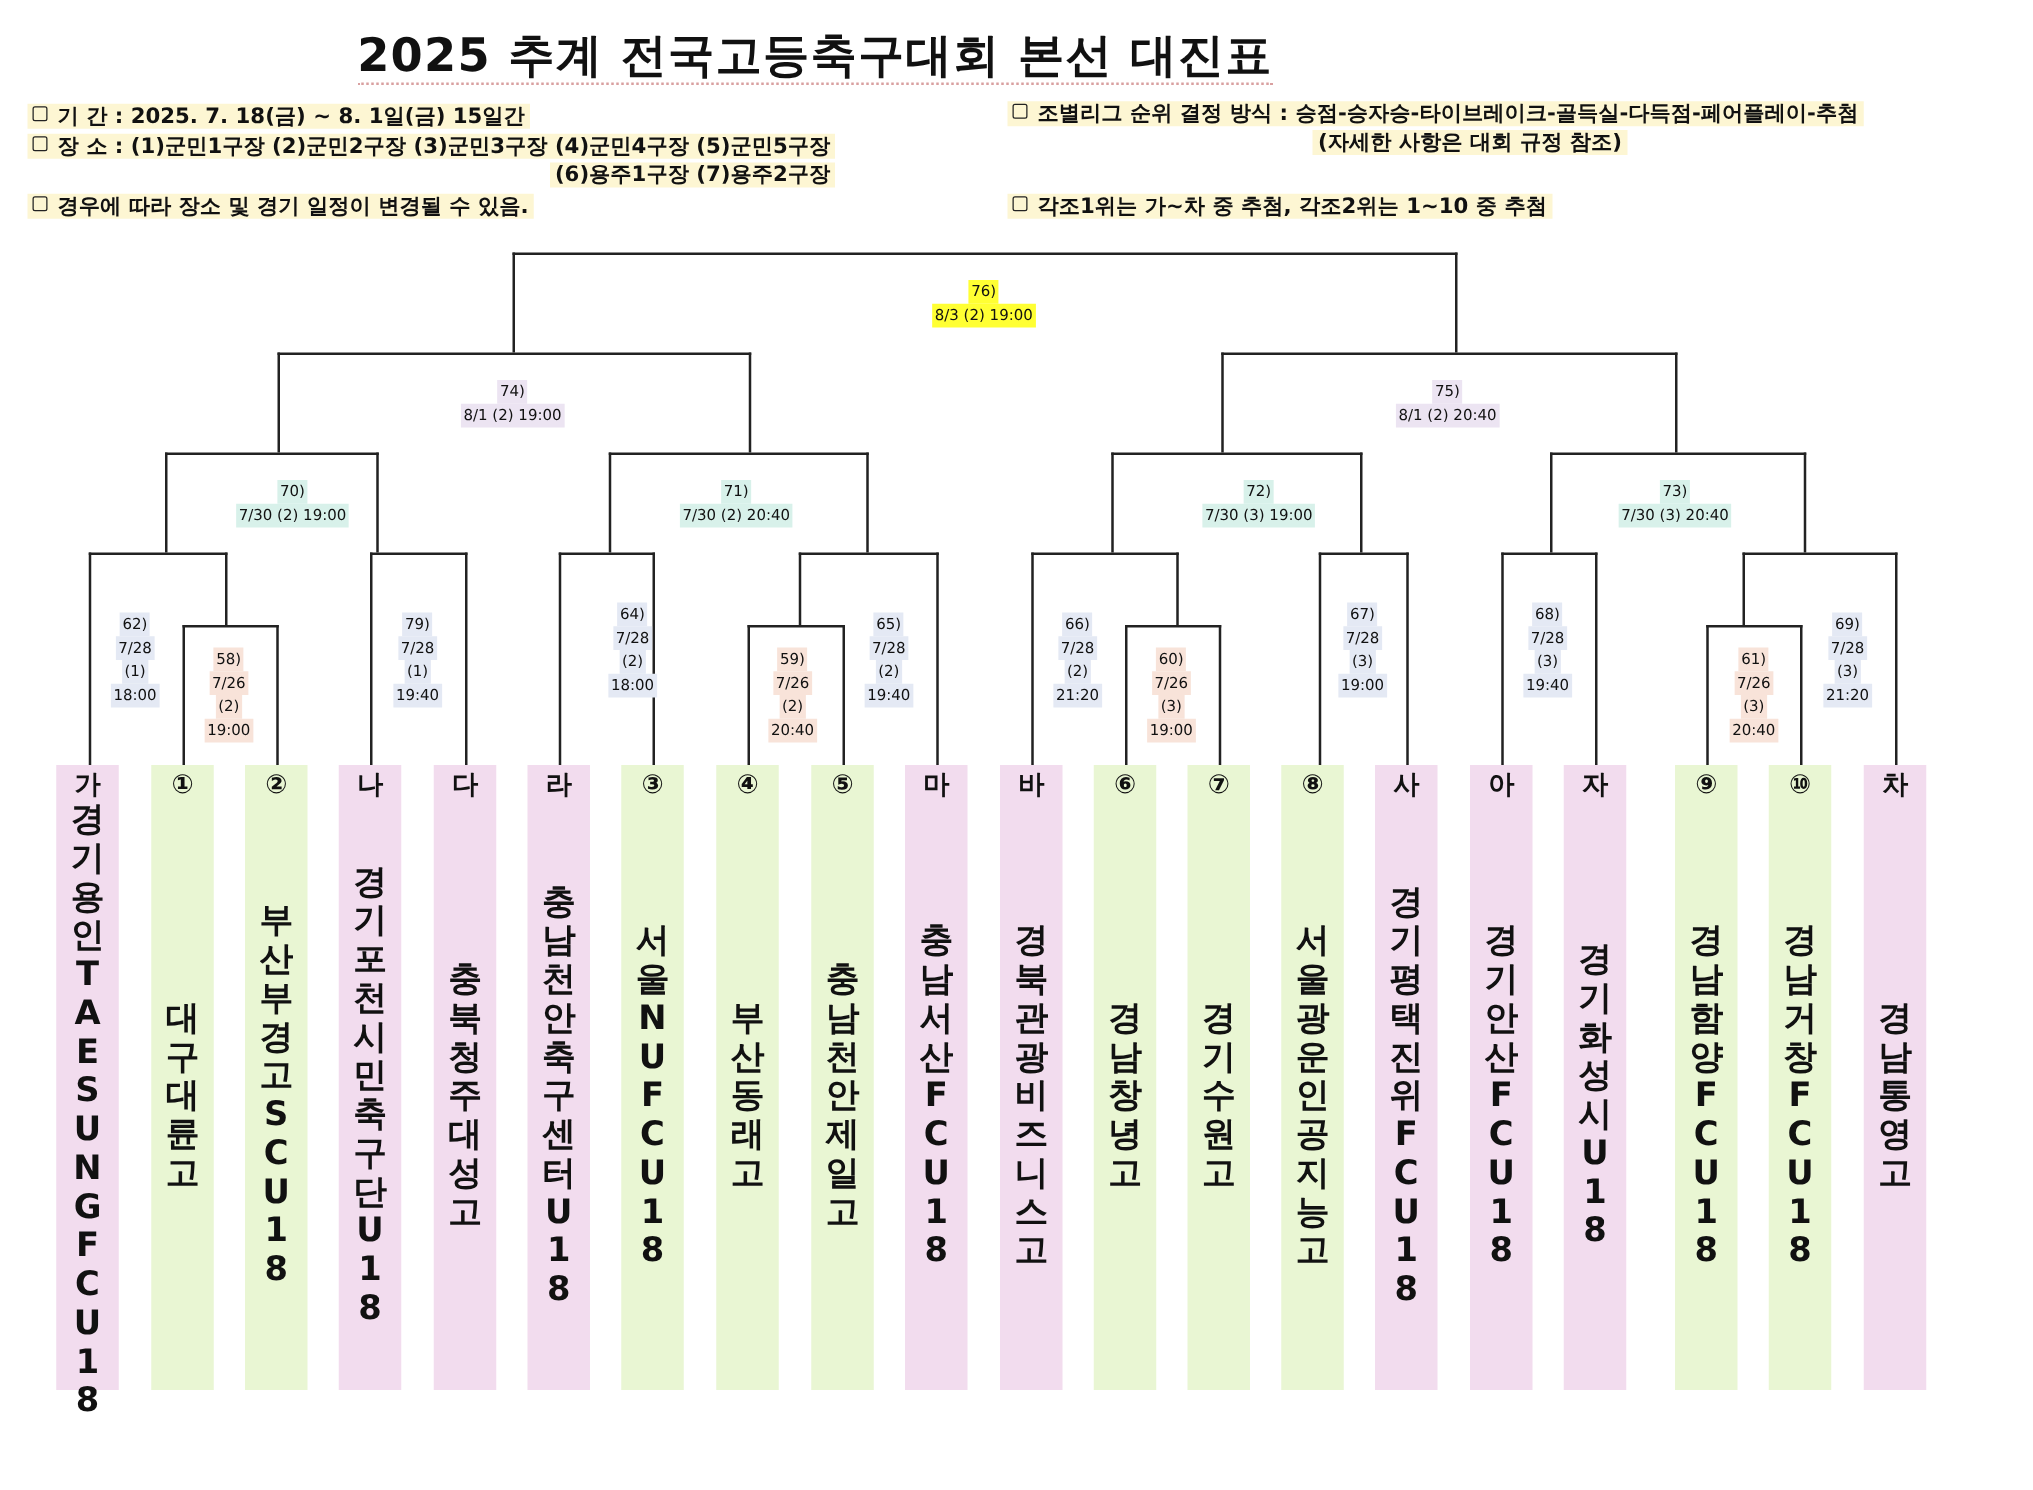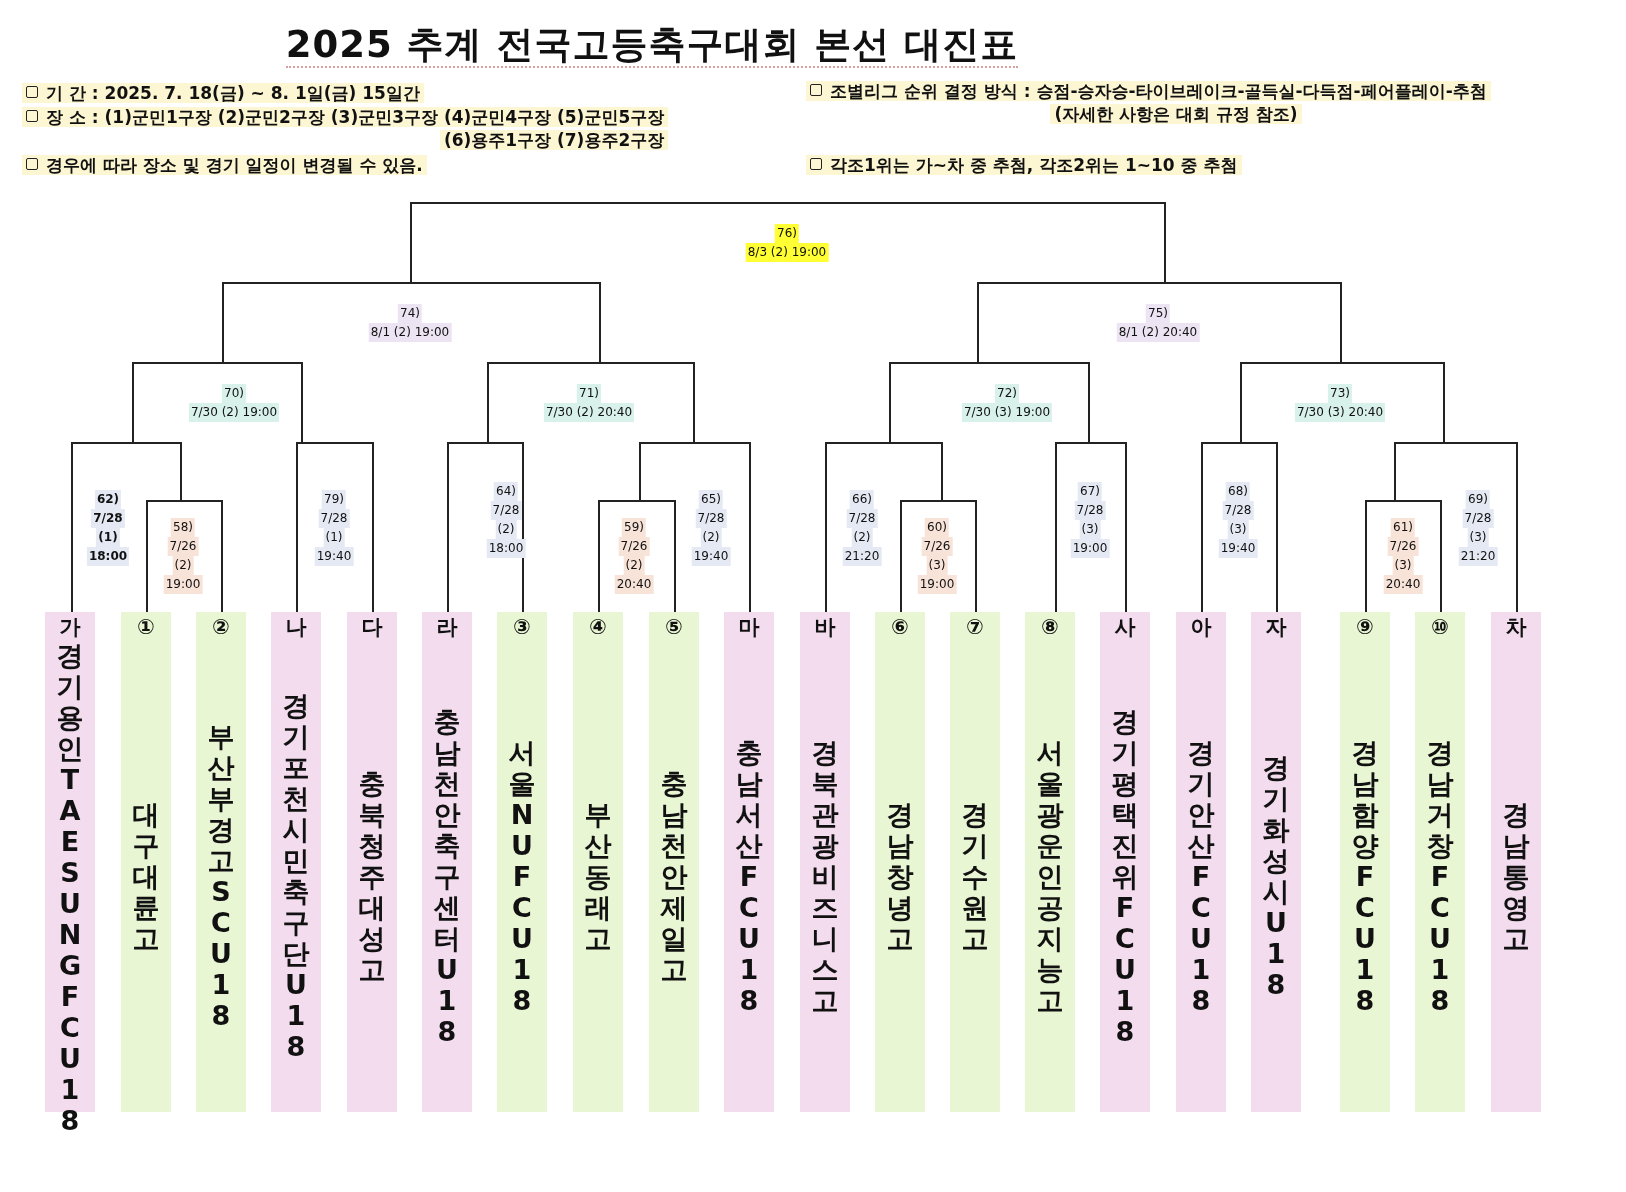--- a/index.html
+++ b/index.html
@@ -152,21 +152,21 @@
 <div class="match m-qf" style="left:589px; top:384px;">
   <span>71)</span><br><span>7/30 (2) 20:40</span>
 </div>
 <div class="match m-qf" style="left:987px; top:384px;margin-left:20px;">
   <span>72)</span><br><span>7/30 (3) 19:00</span>
 </div>
 <div class="match m-qf" style="left:1340px; top:384px;">
   <span>73)</span><br><span>7/30 (3) 20:40</span>
 </div>
 
-<div class="match m-r16" style="left:108px; top:490px;font-weight:bold;">
+<div class="match m-r16" style="left:108px; top:490px;">
   <span>62)</span><br><span>7/28</span><br><span>(1)</span><br><span>18:00</span>
 </div>
 <div class="match m-r32" style="left:183px; top:518px;">
   <span>58)</span><br><span>7/26</span><br><span>(2)</span><br><span>19:00</span>
 </div>
 <div class="match m-r16" style="left:334px; top:490px;">
   <span>79)</span><br><span>7/28</span><br><span>(1)</span><br><span>19:40</span>
 </div>
 <div class="match m-r16" style="left:506px; top:482px;">
   <span>64)</span><br><span>7/28</span><br><span>(2)</span><br><span>18:00</span>

